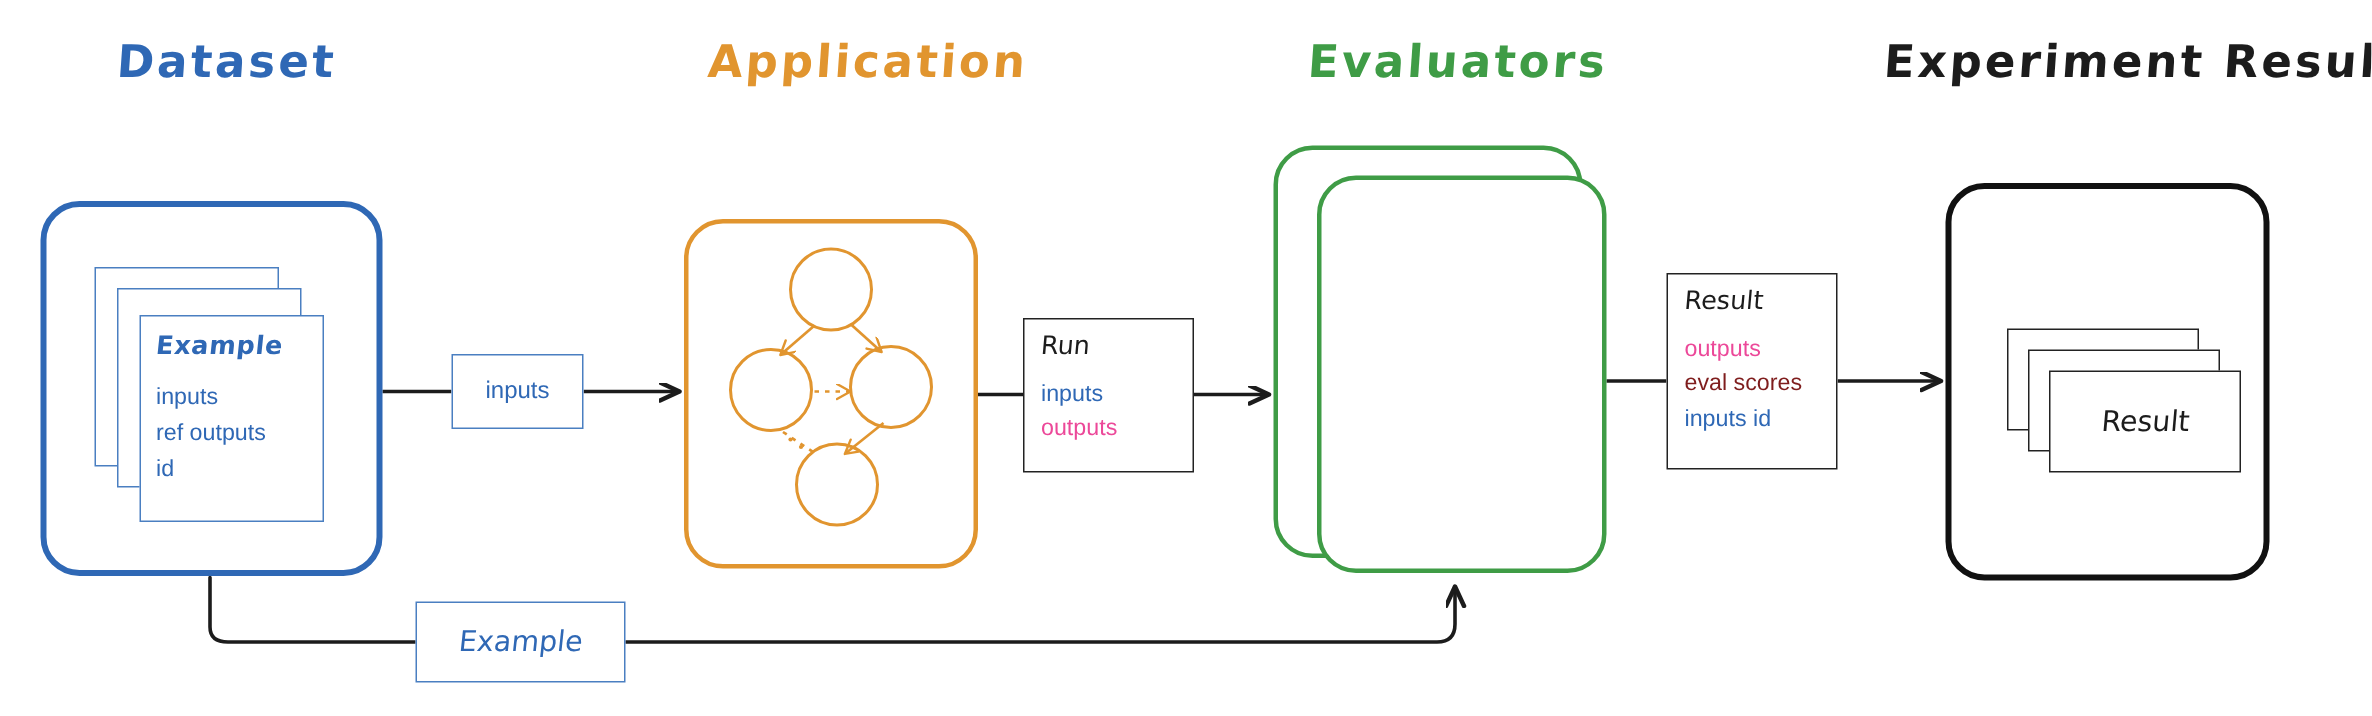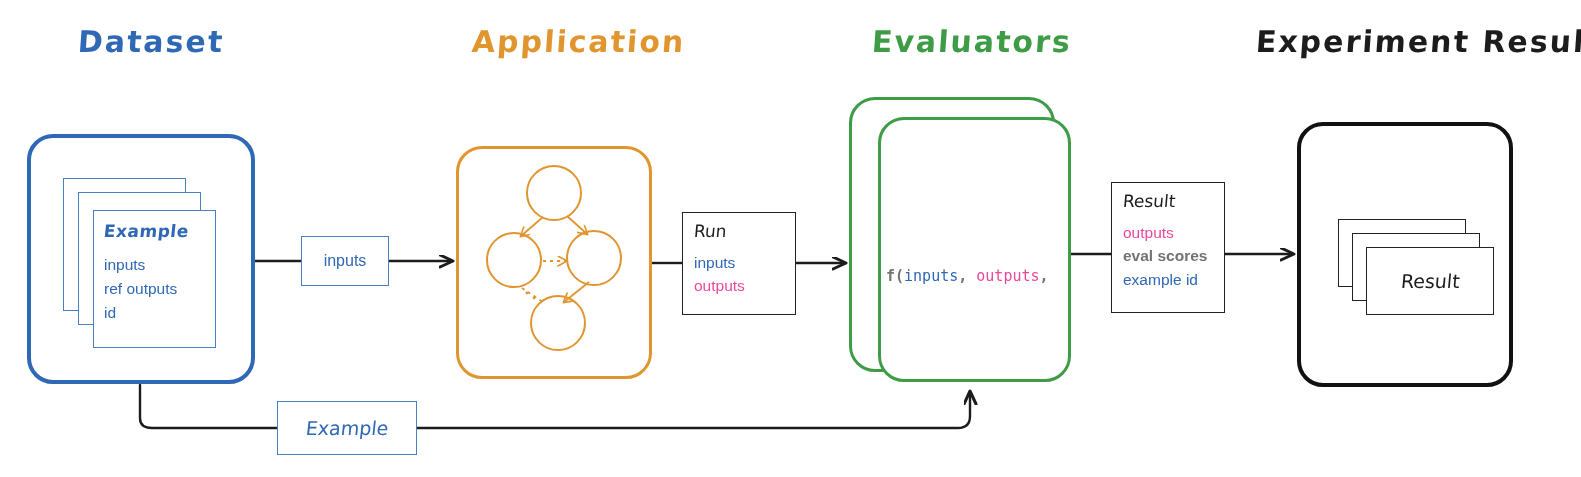--- a/index.html
+++ b/index.html
@@ -121,21 +121,21 @@
     transform: skewX(-5deg);
     display: inline-block;
   }
   .box-field {
     font-family: "Liberation Sans", sans-serif;
     font-size: 15.5px;
     line-height: 1.5;
   }
   .c-blue   { color: #2f68b5; }
   .c-orange { color: #ec4899; }
-  .c-green  { color: #737373; font-weight: bold; }
+  .c-green  { color: #7f1d1d; }
   #run-fields, #result-fields { margin-top: 10px; }
 
   #example-bottom-box {
     left: 277px; top: 401px; width: 140px; height: 54px;
     border: 1.5px solid #4a7fc1;
     display: flex; align-items: center; justify-content: center;
   }
   #example-bottom-box .lbl {
     font-family: "DejaVu Sans", sans-serif;
     font-size: 19px; font-weight: 400; color: #2f68b5;
@@ -260,29 +260,28 @@
     <div id="run-fields">
       <div class="box-field c-blue">inputs</div>
       <div class="box-field c-orange">outputs</div>
     </div>
   </div>
 
   <div class="abs container-box" id="evaluators-box-back"></div>
   <div class="abs container-box" id="evaluators-box-front"></div>
 
   <div class="abs" id="eval-formula">
-    <div><span class="c-green">f(</span><span class="c-blue">inputs</span><span class="c-green">, </span><span class="c-orange">outputs</span><span class="c-green">,</span></div>
   </div>
 
   <div class="abs small-box" id="result-box">
     <div class="box-title-hand">Result</div>
     <div id="result-fields">
       <div class="box-field c-orange">outputs</div>
       <div class="box-field c-green">eval scores</div>
-      <div class="box-field c-blue">example id</div>
+      <div class="box-field c-blue">inputs id</div>
     </div>
   </div>
 
   <div class="abs container-box" id="experiment-box"></div>
   <div class="abs result-card" id="result-card-3"></div>
   <div class="abs result-card" id="result-card-2"></div>
   <div class="abs result-card" id="result-card-1">
     <span class="lbl">Result</span>
   </div>
 

